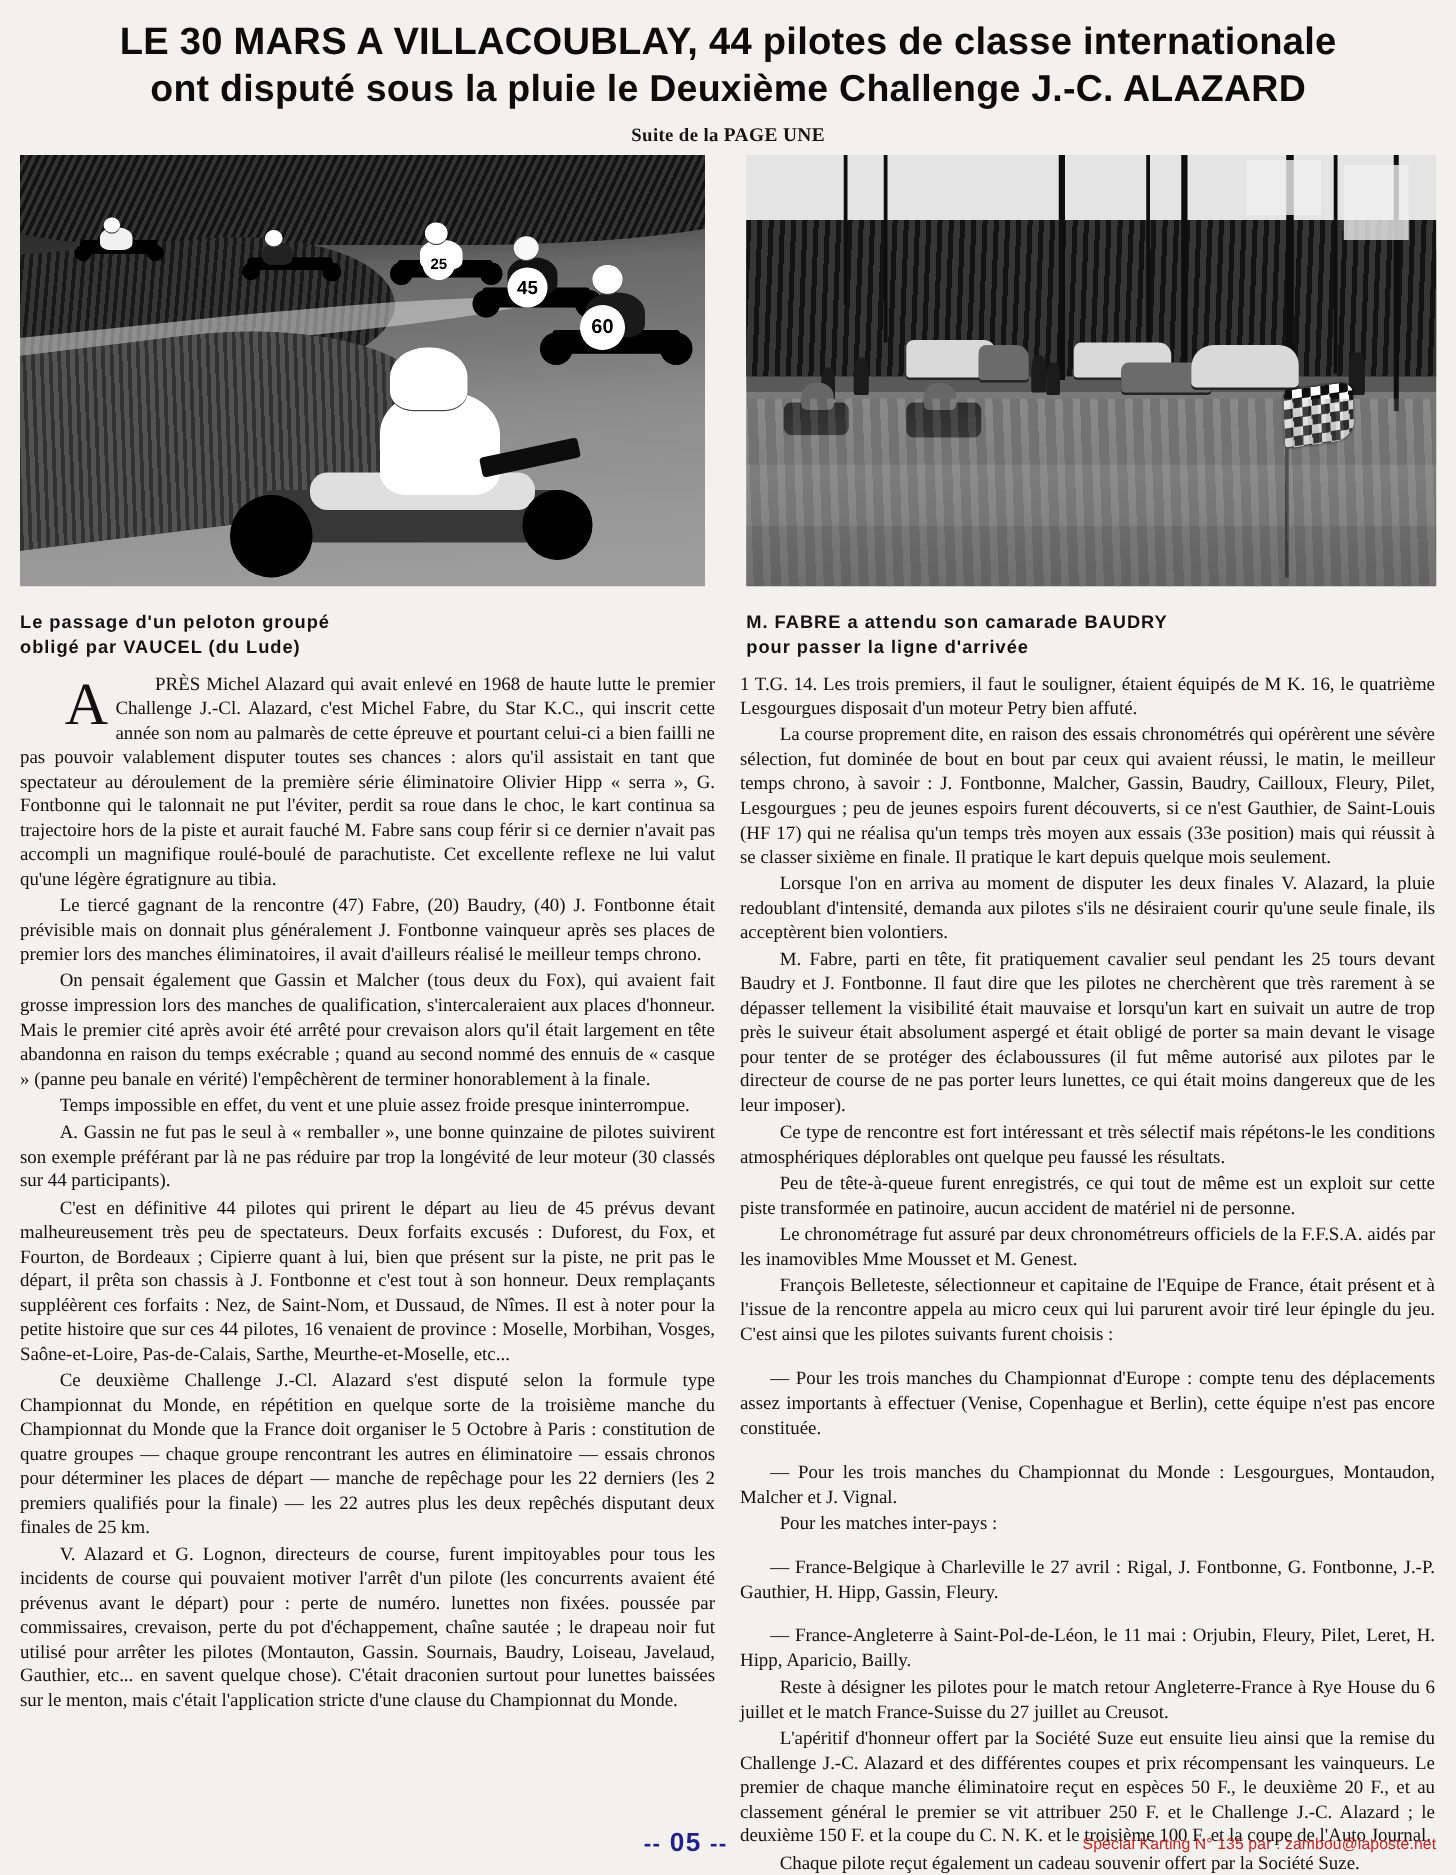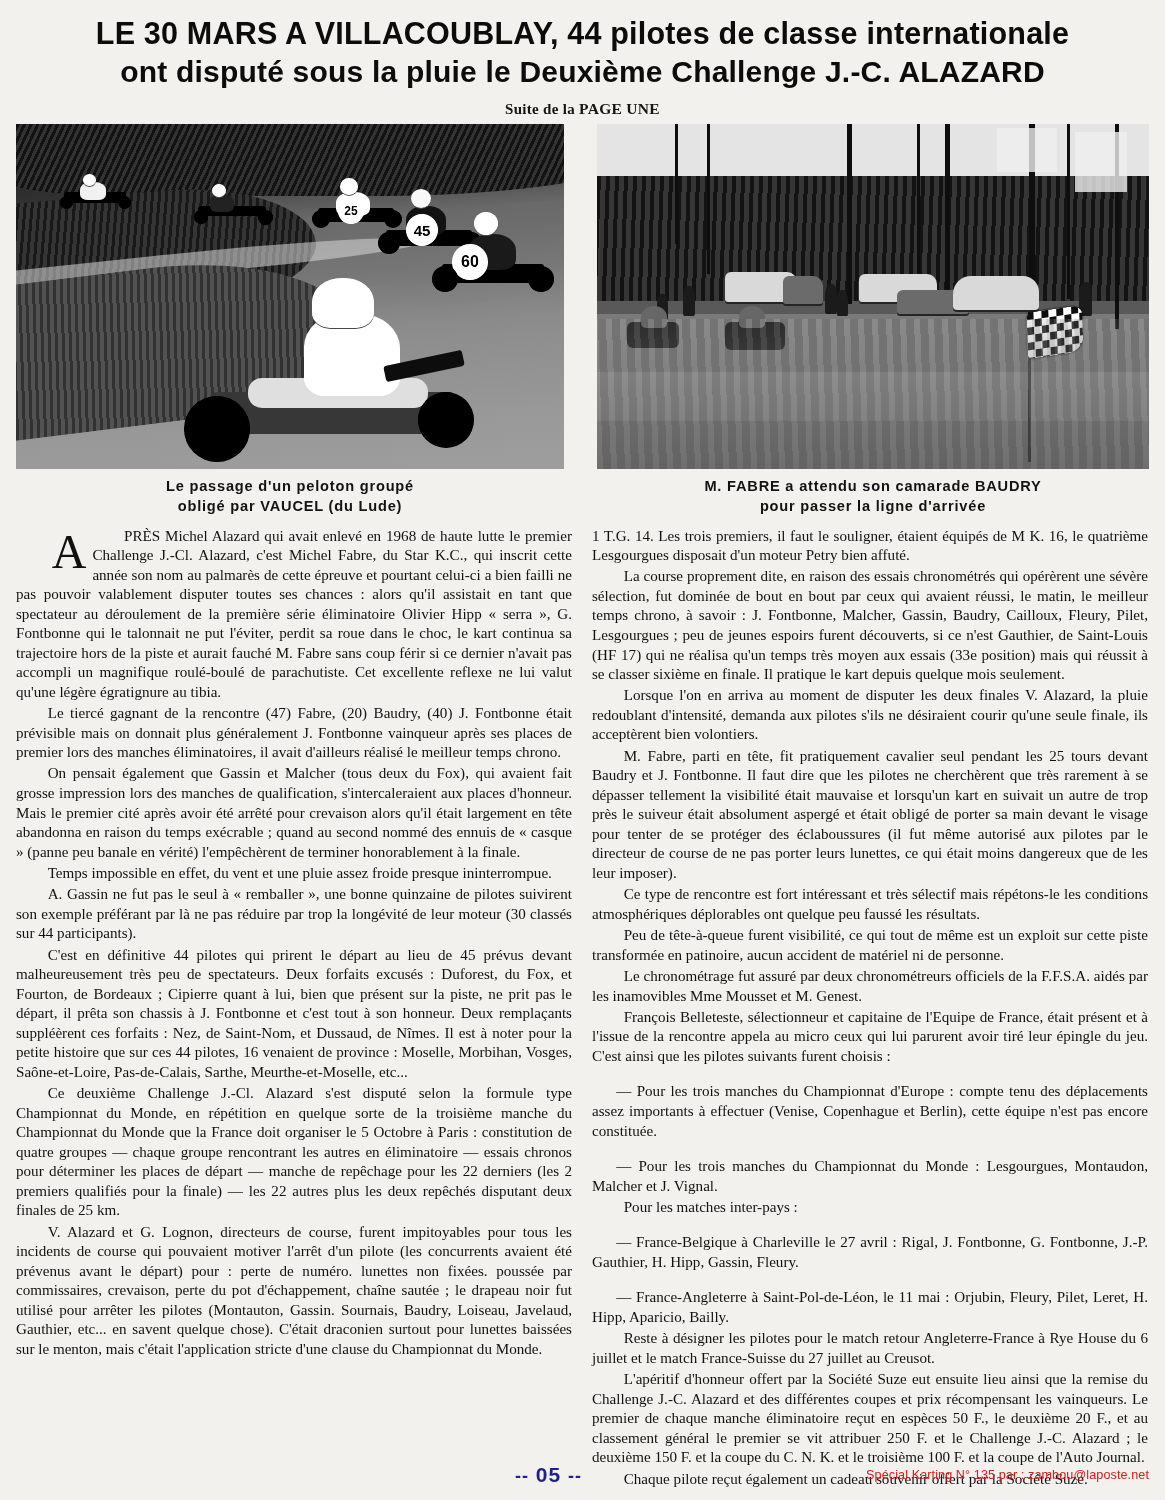--- a/index.html
+++ b/index.html
@@ -203,28 +203,28 @@
     background: #242424;
   }
   .kart-wet {
     position: absolute;
     background: #222;
     border-radius: 3px;
   }
 
   
   .caption {
-    text-align: center;
+    text-align: left;
     font-family: "Liberation Sans", sans-serif;
     font-weight: bold;
     font-size: 14.6px;
     line-height: 1.34;
     letter-spacing: .55px;
     color: #131313;
-    margin-top: 8px;
+    margin-top: 20px;
   }
   .caption .nm { letter-spacing: .8px; }
 
   
   .columns {
     display: flex;
     gap: 20px;
     padding: 10px 16px 0 16px;
     align-items: flex-start;
   }
@@ -337,21 +337,21 @@
           <div class="helmet" style="left:33px;top:5px;width:20px;height:19px;background:#ddd9d2;"></div>
           <div class="num" style="left:28px;top:30px;width:32px;height:32px;font-size:15px;">45</div>
           <div class="wheel" style="left:0px;top:48px;width:22px;height:22px;"></div>
           <div class="wheel" style="left:82px;top:48px;width:22px;height:22px;"></div>
         </div>
 
         <div class="kart" style="left:418px;top:84px;width:120px;height:92px;">
           <div class="body" style="left:8px;top:56px;width:102px;height:19px;"></div>
           <div class="driver" style="left:34px;top:26px;width:48px;height:36px;background:#343434;"></div>
           <div class="helmet" style="left:40px;top:4px;width:24px;height:23px;"></div>
-          <div class="num" style="left:18px;top:36px;width:36px;height:36px;font-size:16px;">60</div>
+          <div class="num" style="left:30px;top:36px;width:36px;height:36px;font-size:16px;">60</div>
           <div class="wheel" style="left:-2px;top:58px;width:26px;height:26px;"></div>
           <div class="wheel" style="left:94px;top:58px;width:26px;height:26px;"></div>
         </div>
 
         <div class="kart" style="left:172px;top:150px;width:300px;height:190px;">
           <div class="body" style="left:20px;top:118px;width:250px;height:42px;border-radius:10px;background:#4a4a4a;"></div>
           <div class="body" style="left:60px;top:104px;width:180px;height:30px;background:#c9c6c0;border-radius:14px;"></div>
           <div class="driver" style="left:116px;top:40px;width:96px;height:82px;background:#e8e6e0;border-radius:40% 42% 22% 22%;"></div>
           <div class="helmet" style="left:124px;top:4px;width:62px;height:50px;border-radius:48% 48% 30% 30%;"></div>
           <div class="body" style="left:196px;top:84px;width:80px;height:16px;background:#2a2a2a;transform:rotate(-12deg);"></div>
@@ -420,21 +420,21 @@
       <p>Ce deuxième Challenge J.-Cl. Alazard s'est disputé selon la formule type Championnat du Monde, en répétition en quelque sorte de la troisième manche du Championnat du Monde que la France doit organiser le 5 Octobre à Paris : constitution de quatre groupes — chaque groupe rencontrant les autres en éliminatoire — essais chronos pour déterminer les places de départ — manche de repêchage pour les 22 derniers (les 2 premiers qualifiés pour la finale) — les 22 autres plus les deux repêchés disputant deux finales de 25 km.</p>
       <p>V. Alazard et G. Lognon, directeurs de course, furent impitoyables pour tous les incidents de course qui pouvaient motiver l'arrêt d'un pilote (les concurrents avaient été prévenus avant le départ) pour : perte de numéro. lunettes non fixées. poussée par commissaires, crevaison, perte du pot d'échappement, chaîne sautée ; le drapeau noir fut utilisé pour arrêter les pilotes (Montauton, Gassin. Sournais, Baudry, Loiseau, Javelaud, Gauthier, etc... en savent quelque chose). C'était draconien surtout pour lunettes baissées sur le menton, mais c'était l'application stricte d'une clause du Championnat du Monde.</p>
     </div>
 
     <div class="col">
       <p class="noindent">1 T.G. 14. Les trois premiers, il faut le souligner, étaient équipés de M K. 16, le quatrième Lesgourgues disposait d'un moteur Petry bien affuté.</p>
       <p>La course proprement dite, en raison des essais chronométrés qui opérèrent une sévère sélection, fut dominée de bout en bout par ceux qui avaient réussi, le matin, le meilleur temps chrono, à savoir : J. Fontbonne, Malcher, Gassin, Baudry, Cailloux, Fleury, Pilet, Lesgourgues ; peu de jeunes espoirs furent découverts, si ce n'est Gauthier, de Saint-Louis (HF 17) qui ne réalisa qu'un temps très moyen aux essais (33e position) mais qui réussit à se classer sixième en finale. Il pratique le kart depuis quelque mois seulement.</p>
       <p>Lorsque l'on en arriva au moment de disputer les deux finales V. Alazard, la pluie redoublant d'intensité, demanda aux pilotes s'ils ne désiraient courir qu'une seule finale, ils acceptèrent bien volontiers.</p>
       <p>M. Fabre, parti en tête, fit pratiquement cavalier seul pendant les 25 tours devant Baudry et J. Fontbonne. Il faut dire que les pilotes ne cherchèrent que très rarement à se dépasser tellement la visibilité était mauvaise et lorsqu'un kart en suivait un autre de trop près le suiveur était absolument aspergé et était obligé de porter sa main devant le visage pour tenter de se protéger des éclaboussures (il fut même autorisé aux pilotes par le directeur de course de ne pas porter leurs lunettes, ce qui était moins dangereux que de les leur imposer).</p>
       <p>Ce type de rencontre est fort intéressant et très sélectif mais répétons-le les conditions atmosphériques déplorables ont quelque peu faussé les résultats.</p>
-      <p>Peu de tête-à-queue furent visibilité, ce qui tout de même est un exploit sur cette piste transformée en patinoire, aucun accident de matériel ni de personne.</p>
+      <p>Peu de tête-à-queue furent enregistrés, ce qui tout de même est un exploit sur cette piste transformée en patinoire, aucun accident de matériel ni de personne.</p>
       <p>Le chronométrage fut assuré par deux chronométreurs officiels de la F.F.S.A. aidés par les inamovibles Mme Mousset et M. Genest.</p>
       <p>François Belleteste, sélectionneur et capitaine de l'Equipe de France, était présent et à l'issue de la rencontre appela au micro ceux qui lui parurent avoir tiré leur épingle du jeu. C'est ainsi que les pilotes suivants furent choisis :</p>
       <p class="dash">— Pour les trois manches du Championnat d'Europe : compte tenu des déplacements assez importants à effectuer (Venise, Copenhague et Berlin), cette équipe n'est pas encore constituée.</p>
       <p class="dash">— Pour les trois manches du Championnat du Monde : Lesgourgues, Montaudon, Malcher et J. Vignal.</p>
       <p>Pour les matches inter-pays :</p>
       <p class="dash">— France-Belgique à Charleville le 27 avril : Rigal, J. Fontbonne, G. Fontbonne, J.-P. Gauthier, H. Hipp, Gassin, Fleury.</p>
       <p class="dash">— France-Angleterre à Saint-Pol-de-Léon, le 11 mai : Orjubin, Fleury, Pilet, Leret, H. Hipp, Aparicio, Bailly.</p>
       <p>Reste à désigner les pilotes pour le match retour Angleterre-France à Rye House du 6 juillet et le match France-Suisse du 27 juillet au Creusot.</p>
       <p>L'apéritif d'honneur offert par la Société Suze eut ensuite lieu ainsi que la remise du Challenge J.-C. Alazard et des différentes coupes et prix récompensant les vainqueurs. Le premier de chaque manche éliminatoire reçut en espèces 50 F., le deuxième 20 F., et au classement général le premier se vit attribuer 250 F. et le Challenge J.-C. Alazard ; le deuxième 150 F. et la coupe du C. N. K. et le troisième 100 F. et la coupe de l'Auto Journal.</p>
       <p>Chaque pilote reçut également un cadeau souvenir offert par la Société Suze.</p>

